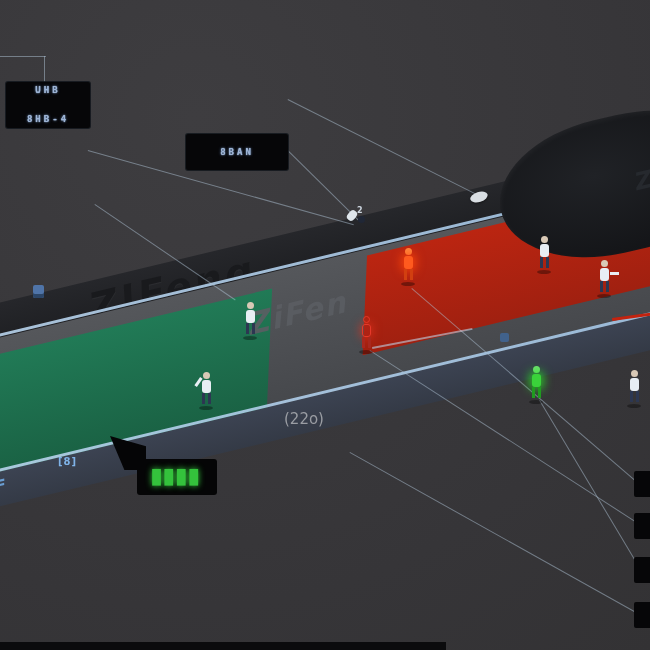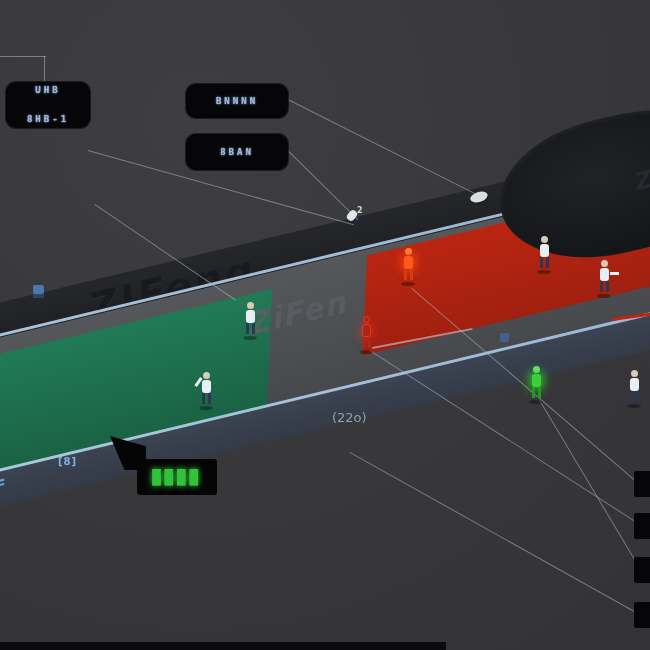--- a/index.html
+++ b/index.html
@@ -45,21 +45,21 @@
   .ln-e{left:288px;top:99px;width:214px;transform:rotate(26.7deg);}
   .ln-f{left:288px;top:150px;width:99px;transform:rotate(44.6deg);}
   .ln-g{left:412px;top:288px;width:301px;transform:rotate(40.7deg);}
   .ln-h{left:370px;top:350px;width:321px;transform:rotate(32.8deg);}
   .ln-i{left:540px;top:400px;width:196px;transform:rotate(59.2deg);}
   .ln-j{left:350px;top:452px;width:329px;transform:rotate(29.2deg);}
   .ln-rl{left:372px;top:347px;width:102px;transform:rotate(-10.8deg);background:rgba(190,212,232,.6);height:2px;}
   .red-edge{position:absolute;left:612px;top:318px;width:40px;height:3px;background:#c3230f;
     transform:rotate(-8deg);transform-origin:0 0;z-index:5;}
   
-  .callout{position:absolute;background:#060608;border-radius:10px;z-index:8;
+  .callout{position:absolute;background:#060608;border-radius:2px;z-index:8;
     display:flex;flex-direction:column;justify-content:center;align-items:center;
     box-shadow:0 0 0 1px rgba(18,22,28,.85);gap:16px;}
   .co-line{font-family:"DejaVu Sans Mono", monospace;font-weight:bold;font-size:9px;
     letter-spacing:3px;color:#9db4d6;line-height:13px;
     text-shadow:0 0 3px #5d7fae,0 0 1px #d5e4f7;white-space:nowrap;}
   .co-l1{left:6px;top:82px;width:84px;height:46px;}
   .co-l2{left:0;top:130px;width:88px;height:44px;}
   .co-l3{left:0;top:183px;width:98px;height:42px;}
   .co-t1{left:186px;top:84px;width:102px;height:34px;}
   .co-t2{left:186px;top:134px;width:102px;height:36px;justify-content:center;}
@@ -67,21 +67,21 @@
   .rb1{top:471px;} .rb2{top:513px;} .rb3{top:557px;} .rb4{top:602px;}
   
   .ledbox{position:absolute;left:137px;top:459px;width:80px;height:36px;background:#050506;
     border-radius:3px;z-index:8;text-align:center;}
   .led-tail{position:absolute;left:-27px;top:-23px;width:36px;height:34px;background:#050506;
     clip-path:polygon(0 0,100% 30%,100% 100%,40% 100%);}
   .led-text{display:inline-block;line-height:36px;font-size:14px;letter-spacing:4px;color:#34c23c;
     text-shadow:0 0 6px rgba(60,230,70,.9);font-family:"DejaVu Sans Mono",monospace;}
   .mini-label{position:absolute;z-index:7;font-weight:bold;}
   .ml-blue{left:58px;top:456px;font-size:10px;color:#7fb3e8;letter-spacing:1px;}
-  .ml-gray{left:284px;top:410px;font-size:13px;color:#9a9da3;font-weight:normal;margin-left:48px;}
+  .ml-gray{left:284px;top:410px;font-size:15px;color:#9a9da3;font-weight:normal;}
   
   .lock-icon{position:absolute;left:33px;top:285px;width:11px;height:13px;background:#4f74a8;
     border-radius:2px;z-index:6;box-shadow:inset 0 -4px 0 #2c4668;}
   .tag-icon{position:absolute;left:500px;top:333px;width:9px;height:9px;background:#41628c;
     border-radius:2px;z-index:6;}
   .shuttle{position:absolute;left:470px;top:192px;width:18px;height:10px;background:#d9dee3;
     border-radius:50%;transform:rotate(-18deg);z-index:6;box-shadow:0 1px 2px rgba(0,0,0,.45);}
   .ball-marker{position:absolute;left:348px;top:208px;width:22px;height:18px;z-index:6;}
   .bm-body{position:absolute;left:0;top:2px;width:8px;height:11px;background:#dfe6ec;border-radius:40%;
     transform:rotate(40deg);}
@@ -202,24 +202,21 @@
   </div>
   <div class="player p8">
     <span class="p-shadow"></span>
     <span class="head"></span>
     <span class="torso"></span>
     <span class="legs"></span>
   </div>
 
   <div class="callout co-l1">
     <div class="co-line">UHB</div>
-    <div class="co-line">8HB-1</div>
-  </div>
-  <div class="callout co-t1">
-    <div class="co-line">BNNNN</div>
+    <div class="co-line">8HB-4</div>
   </div>
   <div class="callout co-t2">
     <div class="co-line">8BAN</div>
   </div>
 
   <div class="rbox rb1"></div>
   <div class="rbox rb2"></div>
   <div class="rbox rb3"></div>
   <div class="rbox rb4"></div>
 

